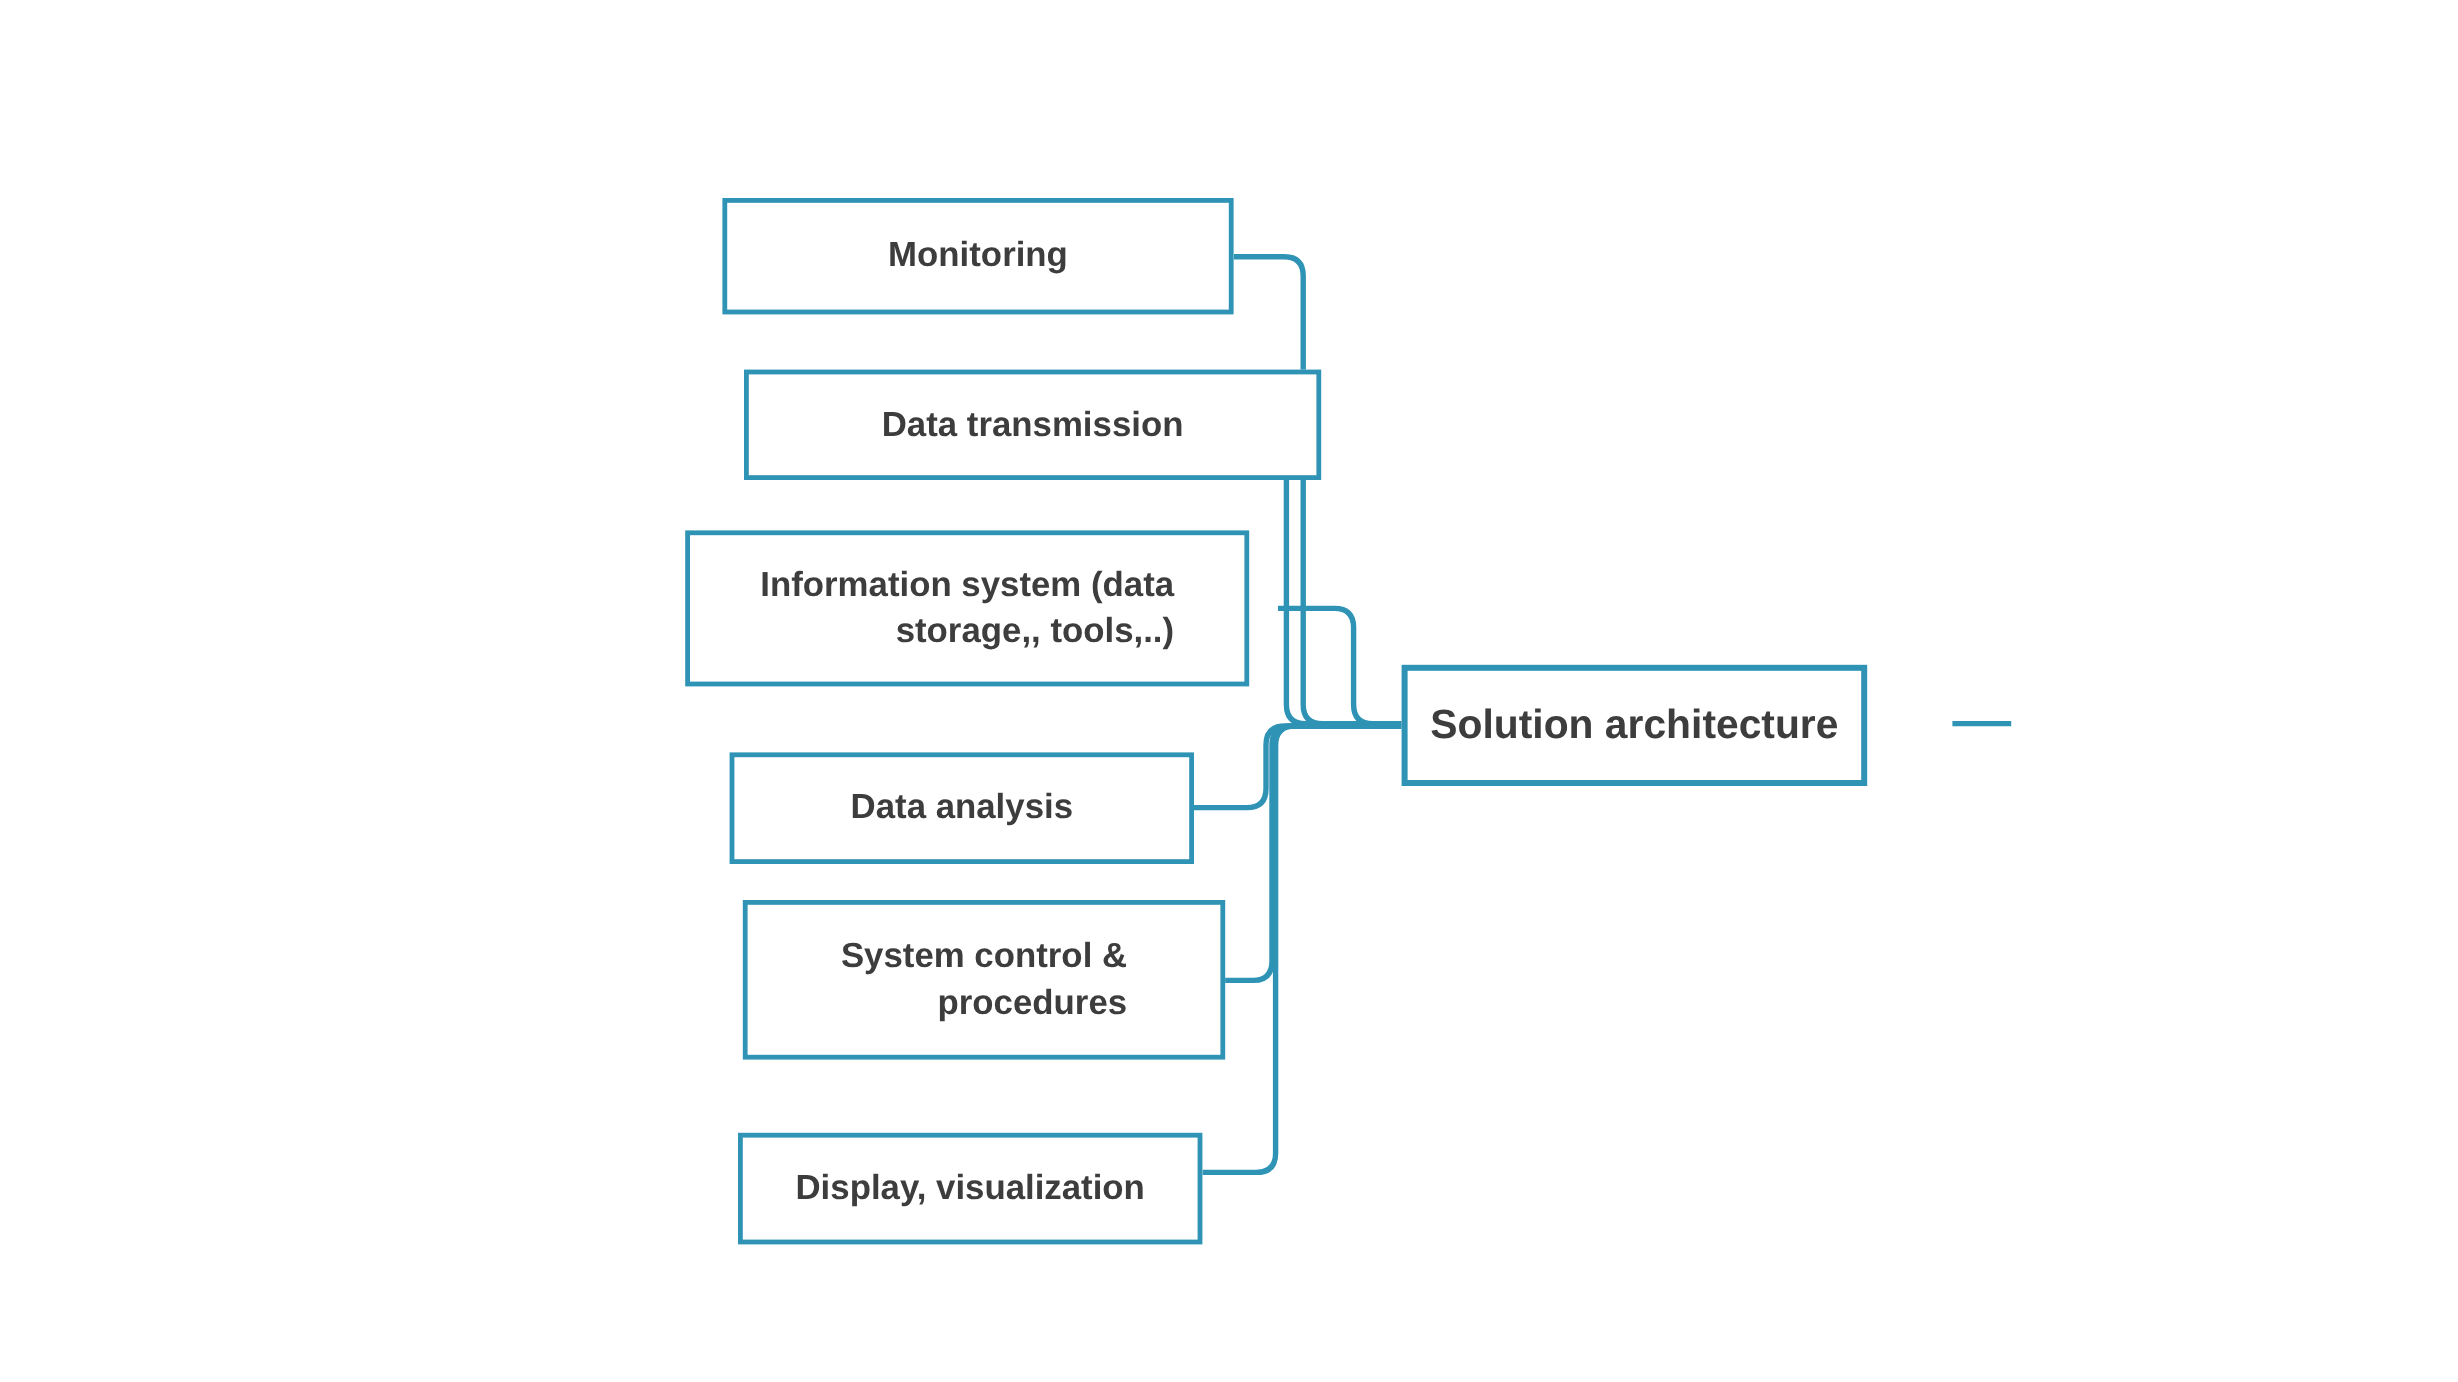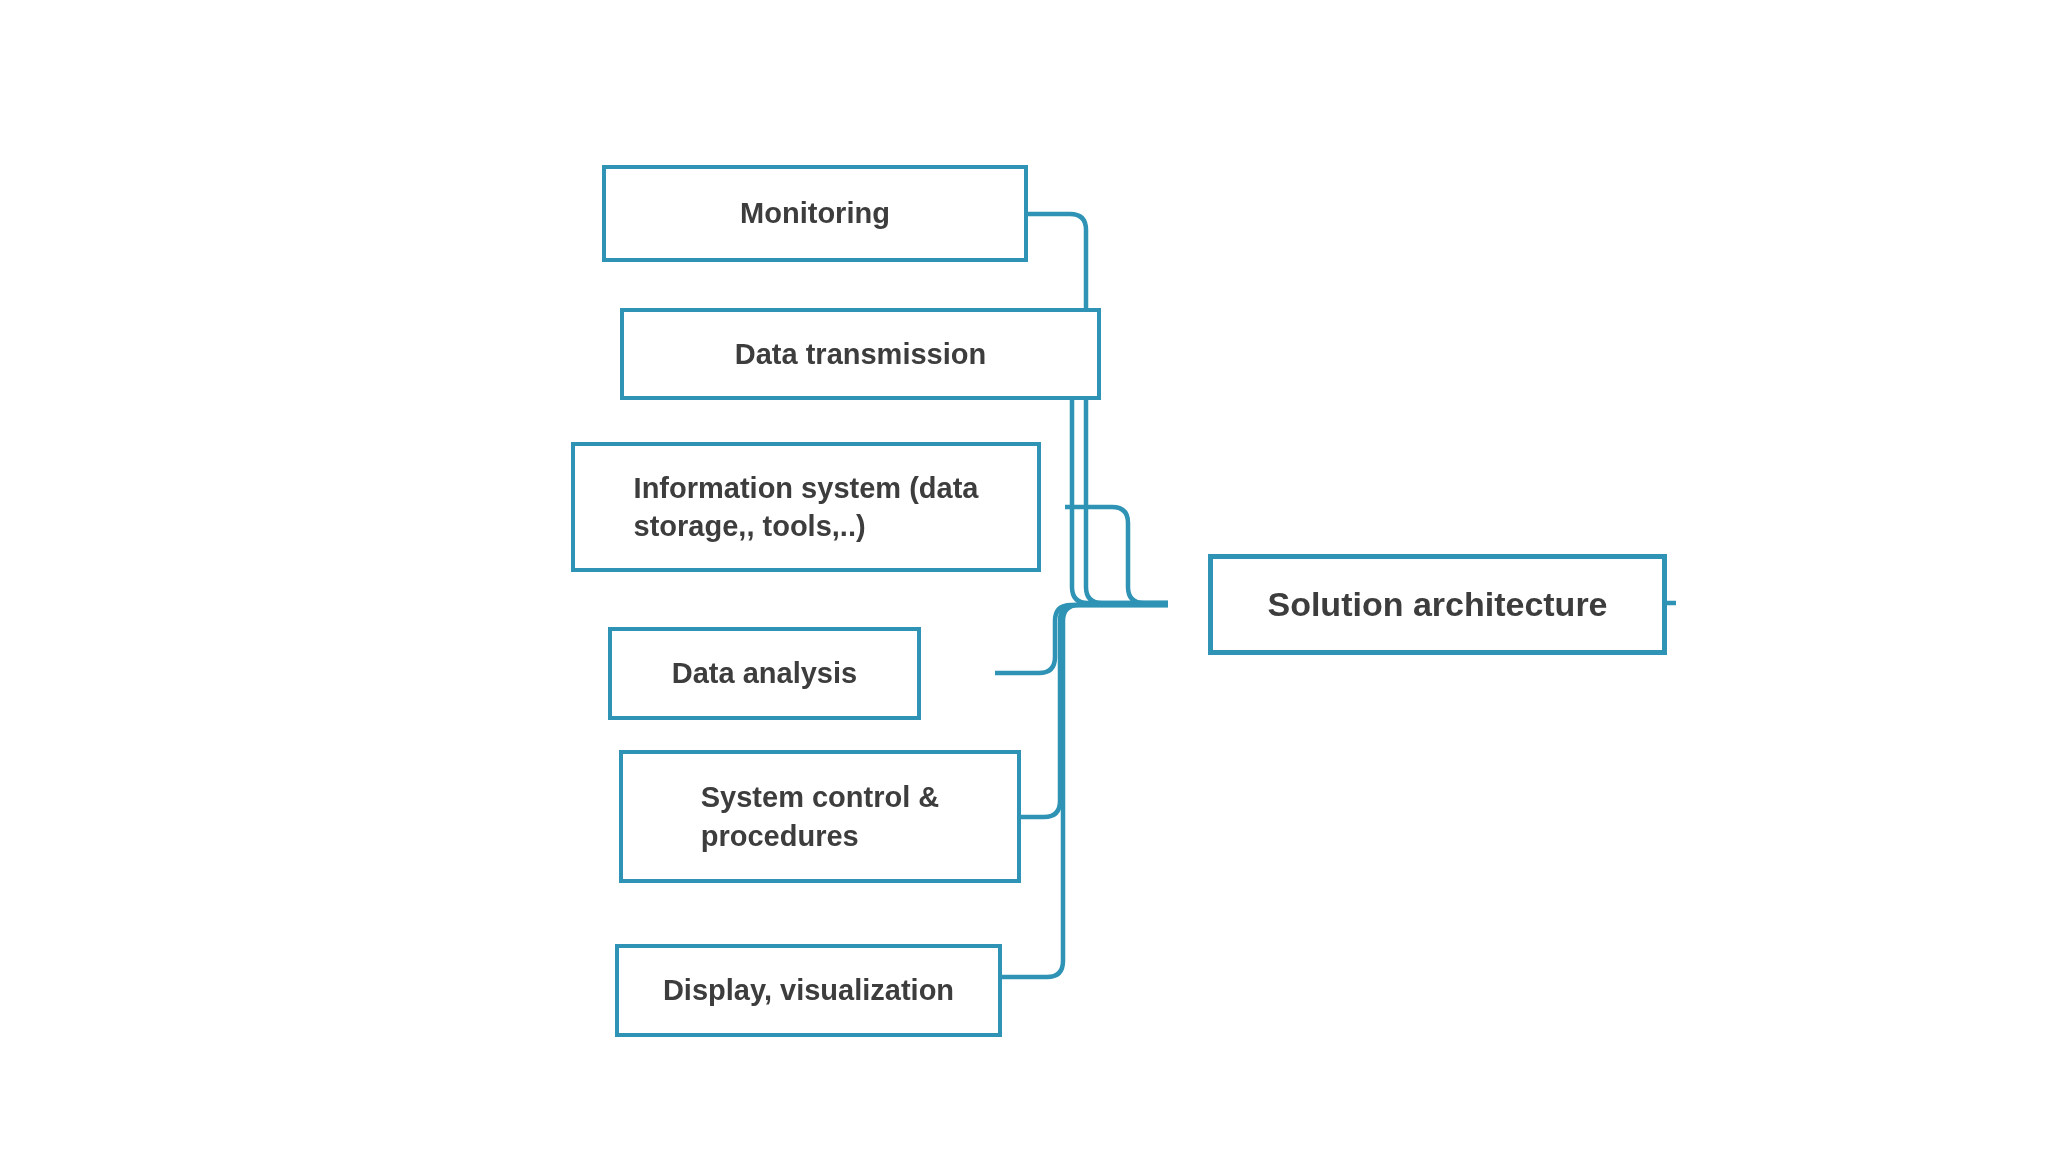--- a/index.html
+++ b/index.html
@@ -27,36 +27,36 @@
     stroke: var(--accent);
     stroke-width: 4.5;
   }
   .node {
     position: absolute;
     background: #ffffff;
     border: 4px solid var(--accent);
     display: flex;
     align-items: center;
     justify-content: center;
-    text-align: left;
+    text-align: right;
     color: var(--text);
     font-weight: bold;
     font-size: 29px;
     line-height: 1.32;
     white-space: pre-line;
     cursor: default;
   }
   .n-monitoring   { left: 602px;  top: 165px; width: 426px; height: 97px; }
   .n-datatrans    { left: 620px;  top: 308px; width: 481px; height: 92px; }
   .n-infosys      { left: 571px;  top: 442px; width: 470px; height: 130px; }
-  .n-dataanalysis { left: 608px;  top: 627px; width: 313px; height: 93px; }
+  .n-dataanalysis { left: 608px;  top: 627px; width: 387px; height: 93px; }
   .n-syscontrol   { left: 603px;  top: 750px; width: 402px; height: 133px; margin-left: 16px; }
   .n-display      { left: 615px;  top: 930px; width: 387px; height: 93px; margin-top: 14px; }
   .n-root {
-    left: 1208px; top: 554px; width: 459px; height: 101px;
+    left: 1168px; top: 554px; width: 388px; height: 101px;
     border-width: 5px;
     font-size: 34px;
   }
 </style>
 </head>
 <body>
 
 <div id="canvas">
 
   <svg id="edges" viewBox="0 0 2048 1152" xmlns="http://www.w3.org/2000/svg">

